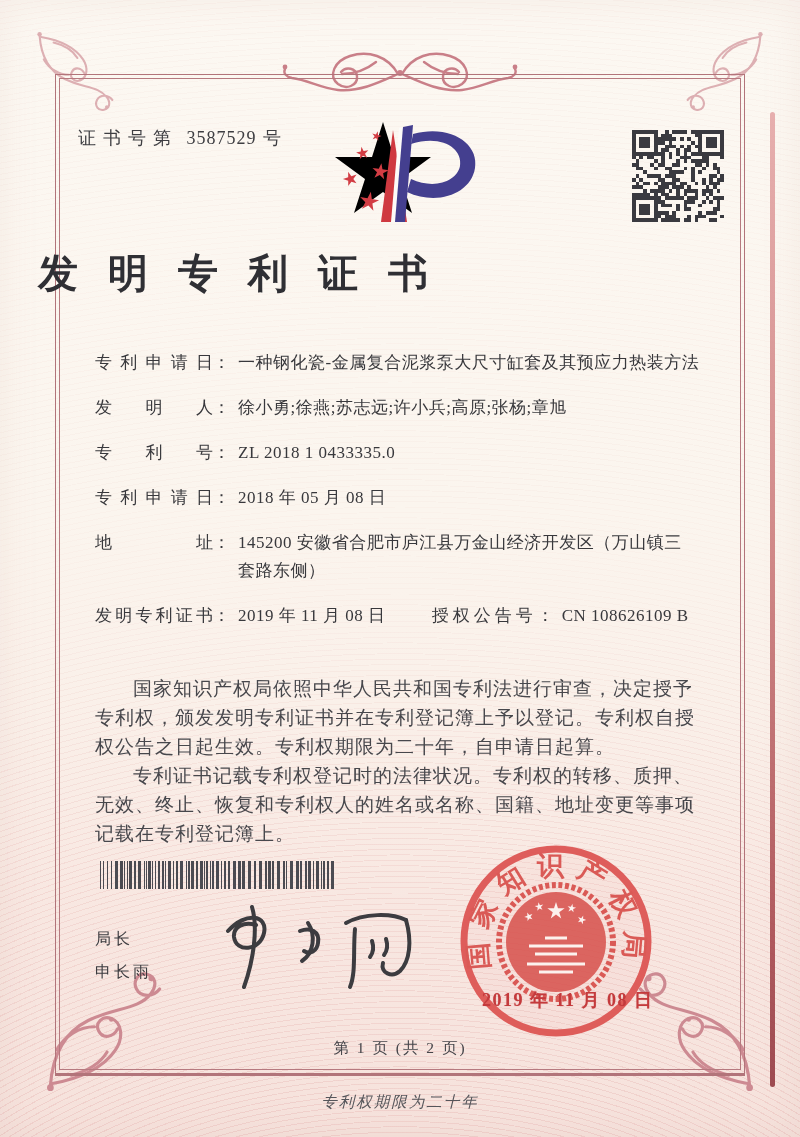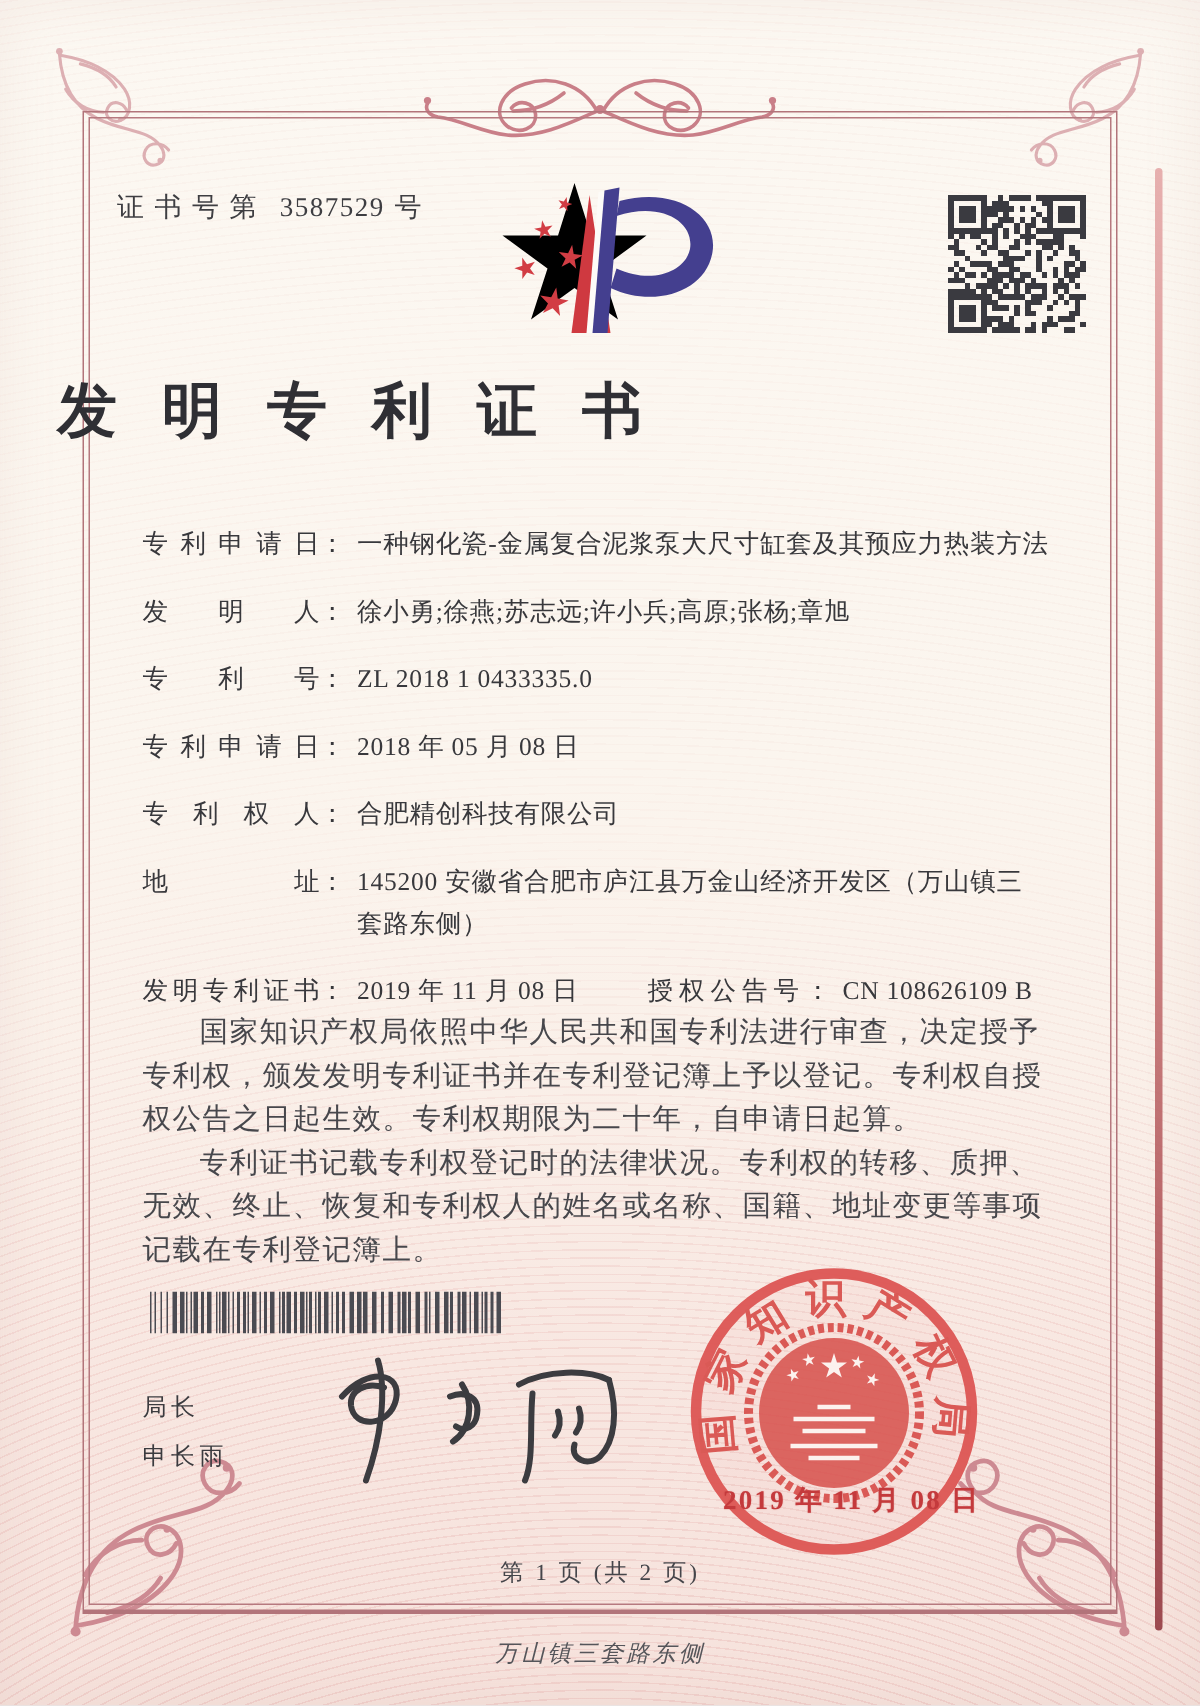--- a/index.html
+++ b/index.html
@@ -497,21 +497,20 @@
       <rect x="22" y="24" width="1" height="1" fill="#3a3a40"></rect>
     </svg>
 
   <div class="title">发明专利证书</div>
 
   <div class="fields">
       <div class="frow"><span class="flabel">专利申请日</span><span class="fcolon">：</span><span class="fvalue">一种钢化瓷-金属复合泥浆泵大尺寸缸套及其预应力热装方法</span></div>
       <div class="frow"><span class="flabel">发明人</span><span class="fcolon">：</span><span class="fvalue">徐小勇;徐燕;苏志远;许小兵;高原;张杨;章旭</span></div>
       <div class="frow"><span class="flabel">专利号</span><span class="fcolon">：</span><span class="fvalue">ZL 2018 1 0433335.0</span></div>
       <div class="frow"><span class="flabel">专利申请日</span><span class="fcolon">：</span><span class="fvalue">2018 年 05 月 08 日</span></div>
-      <div class="frow"><span class="flabel">专利权人</span><span class="fcolon">：</span><span class="fvalue">合肥精创科技有限公司</span></div>
       <div class="frow"><span class="flabel">地址</span><span class="fcolon">：</span><span class="fvalue wrap">145200 安徽省合肥市庐江县万金山经济开发区（万山镇三套路东侧）</span></div>
       <div class="frow"><span class="flabel">发明专利证书</span><span class="fcolon">：</span><span class="fvalue">2019 年 11 月 08 日</span><span class="fpair2"><span class="flabel2">授权公告号</span><span class="fcolon">：</span><span class="fvalue">CN 108626109 B</span></span></div>
     </div>
 
   <div class="paras">
     <p>国家知识产权局依照中华人民共和国专利法进行审查，决定授予专利权，颁发发明专利证书并在专利登记簿上予以登记。专利权自授权公告之日起生效。专利权期限为二十年，自申请日起算。</p>
     <p>专利证书记载专利权登记时的法律状况。专利权的转移、质押、无效、终止、恢复和专利权人的姓名或名称、国籍、地址变更等事项记载在专利登记簿上。</p>
   </div>
 
   <svg class="barcode" viewBox="0 0 238 28" preserveAspectRatio="none">
@@ -618,15 +617,15 @@
         <path d="M84,132 H118"></path>
         <path d="M90,98 H112"></path>
       </g>
     </g>
   </svg>
 
   <div class="seal-date">2019 年 11 月 08 日</div>
 
   <div class="page-info">第 1 页 (共 2 页)</div>
 
-  <div class="back-note">万山镇三套路东侧</div>
+  <div class="back-note">专利权期限为二十年</div>
 
 </div>
 
 </body></html>

